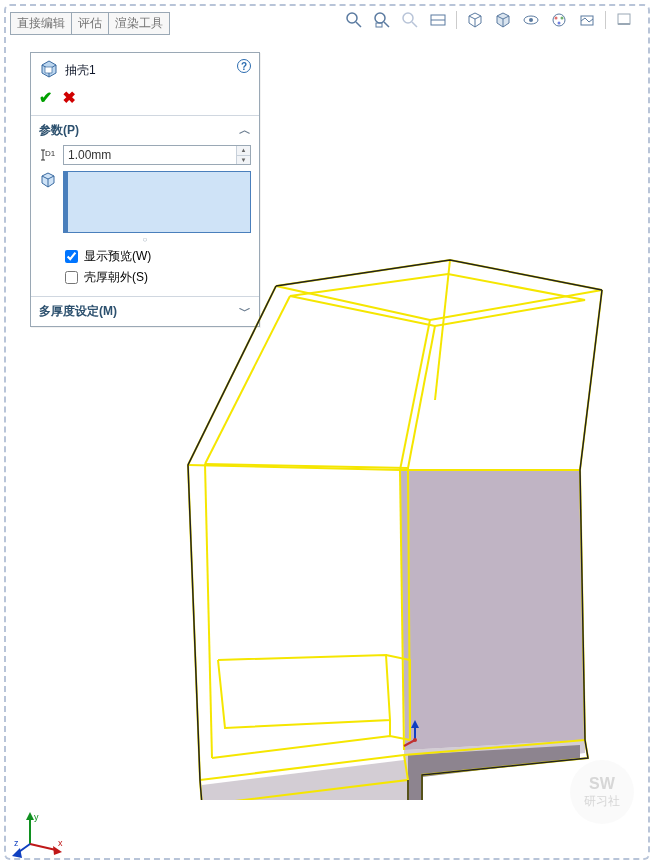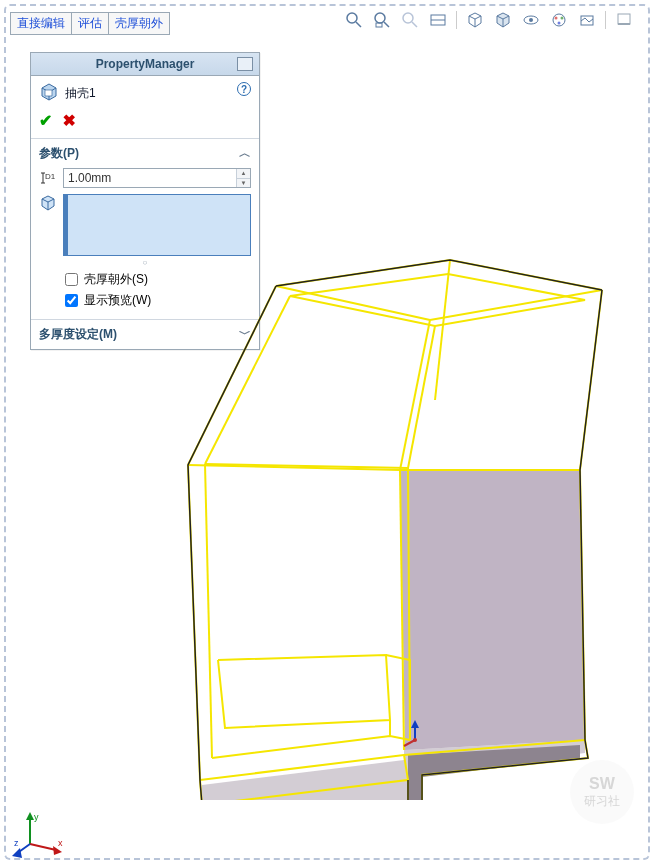--- a/index.html
+++ b/index.html
@@ -22,21 +22,21 @@
   .tabs {
     position: absolute; top: 12px; left: 10px;
     display: flex; gap: 0;
   }
   .tab {
     border: 1px solid #9aa8b5;
     border-bottom: 1px solid #9aa8b5;
     background: #f7f7f7;
     padding: 2px 6px;
     font-size: 12px;
-    color: #1d4ed8;
+    color: #737373;
     margin-right: -1px;
     cursor: pointer;
   }
   
   .toolbar {
     position: absolute; top: 10px; right: 20px;
     display: flex; gap: 8px; align-items: center;
   }
   .toolbar .ticon {
     width: 20px; height: 20px;
@@ -181,21 +181,21 @@
   }
 </style>
 </head>
 <body>
 
 <div class="frame"></div>
 
 <div class="tabs">
   <div class="tab">直接编辑</div>
   <div class="tab">评估</div>
-  <div class="tab">壳厚朝外</div>
+  <div class="tab">渲染工具</div>
 </div>
 
 <div class="toolbar">
   <div class="ticon">
       <svg width="18" height="18">
         <circle cx="7" cy="7" r="5" fill="none" stroke="#5a7aa0" stroke-width="1.5"></circle>
         <line x1="11" y1="11" x2="16" y2="16" stroke="#5a7aa0" stroke-width="1.5"></line>
       </svg>
     </div>
   <div class="ticon">
@@ -253,24 +253,20 @@
   <div class="sep"></div>
   <div class="ticon">
       <svg width="18" height="18">
         <rect x="3" y="3" width="12" height="10" fill="none" stroke="#9aa8b5"></rect>
         <line x1="3" y1="13" x2="15" y2="13" stroke="#9aa8b5" stroke-width="2"></line>
       </svg>
     </div>
 </div>
 
 <div class="pm">
-  <div class="pm-title">
-    <span>PropertyManager</span>
-    <div class="pin"></div>
-  </div>
   <div class="pm-feature">
     <span>
       <svg width="20" height="20">
           <path d="M10 2 L17 6 L17 14 L10 18 L3 14 L3 6 Z" fill="#bcd6ef" stroke="#3a6aa0"></path>
           <path d="M3 6 L10 10 L17 6 M10 10 L10 18" fill="none" stroke="#3a6aa0"></path>
           <path d="M6 8 L13 8 L13 14 L6 14 Z" fill="#fff" stroke="#3a6aa0" stroke-width="0.7"></path>
         </svg>
     </span>
     <span style="font-weight:normal;color:#0f172a">抽壳1</span>
     <span class="help">?</span>
@@ -305,26 +301,26 @@
       <span class="cube">
         <svg width="18" height="18">
             <path d="M9 2 L15 5 L15 12 L9 16 L3 12 L3 5 Z" fill="#cfe3f7" stroke="#3a6aa0"></path>
             <path d="M3 5 L9 8 L15 5 M9 8 L9 16" fill="none" stroke="#3a6aa0"></path>
           </svg>
       </span>
       <div class="list"></div>
     </div>
     <div class="facebox-handle">○</div>
     <div class="chk-row">
+      <input type="checkbox" checked="" style="">
+      <span>显示预览(W)</span>
+    </div>
+    <div class="chk-row">
       <input type="checkbox" style="">
       <span>壳厚朝外(S)</span>
-    </div>
-    <div class="chk-row">
-      <input type="checkbox" checked="" style="">
-      <span>显示预览(W)</span>
     </div>
   </div>
 
   <div class="pm-section">
     <div class="pm-section-head">
       <span>多厚度设定(M)</span>
       <span class="collapsed-icon">﹀</span>
     </div>
   </div>
 </div>

